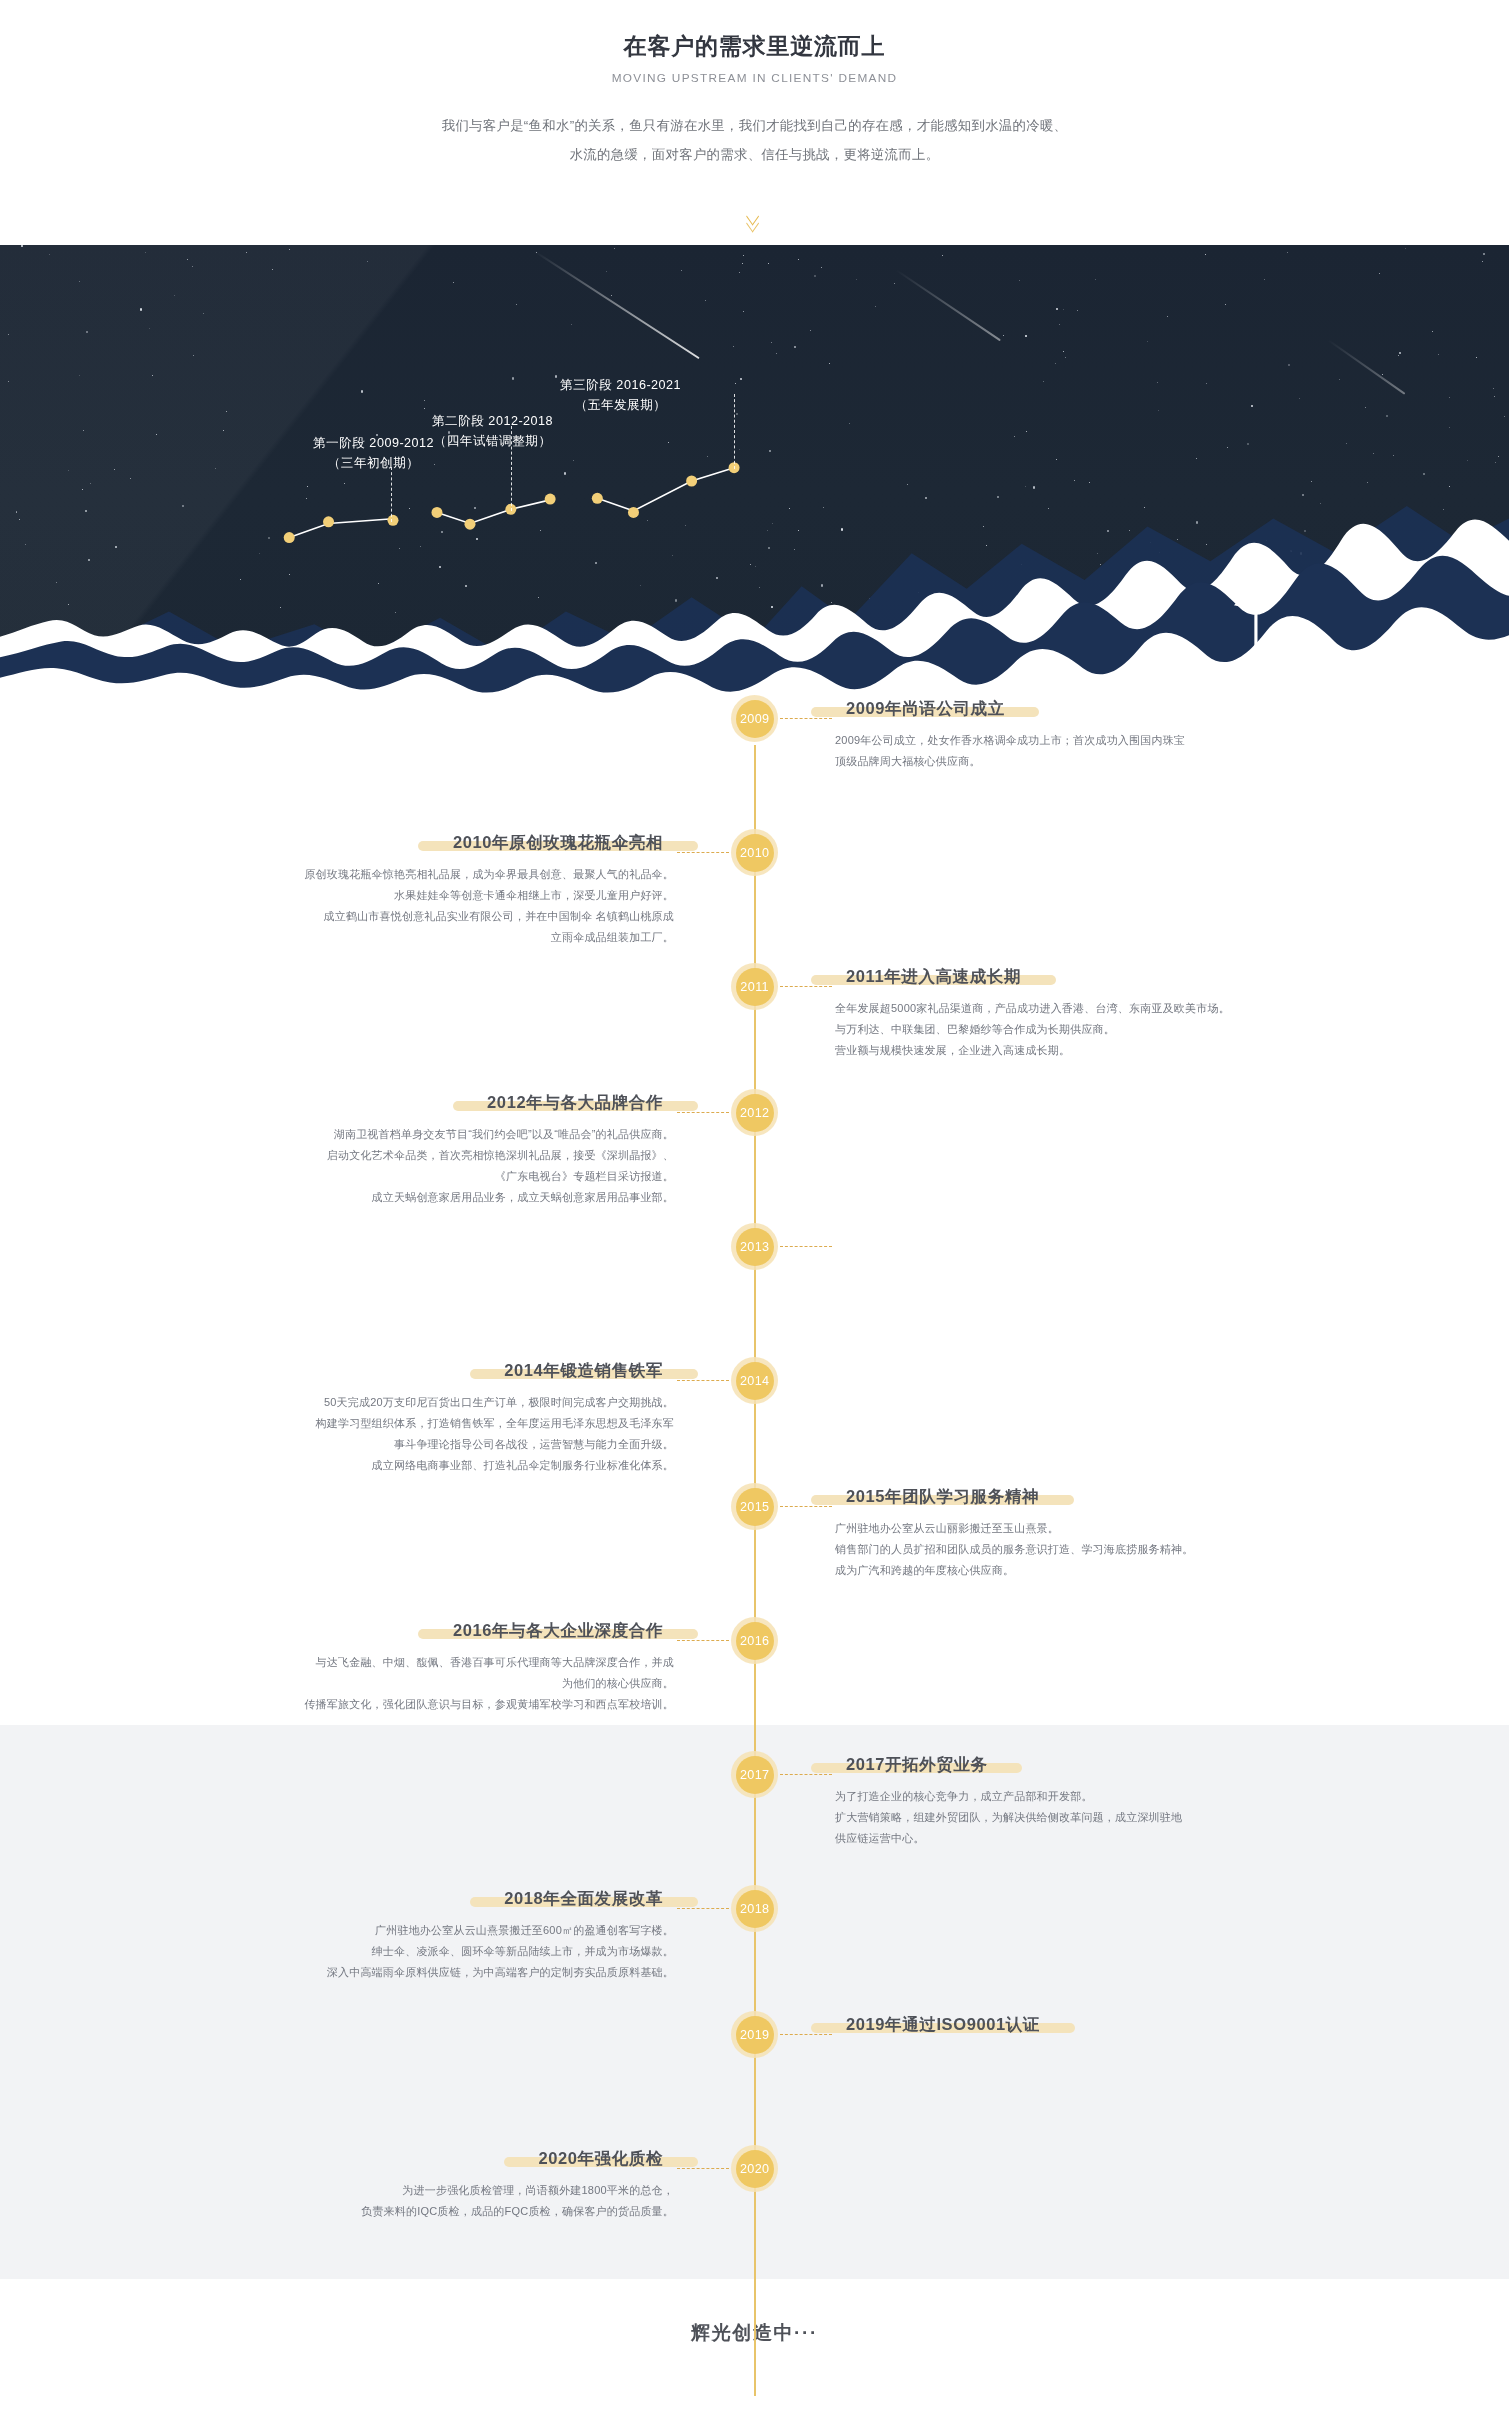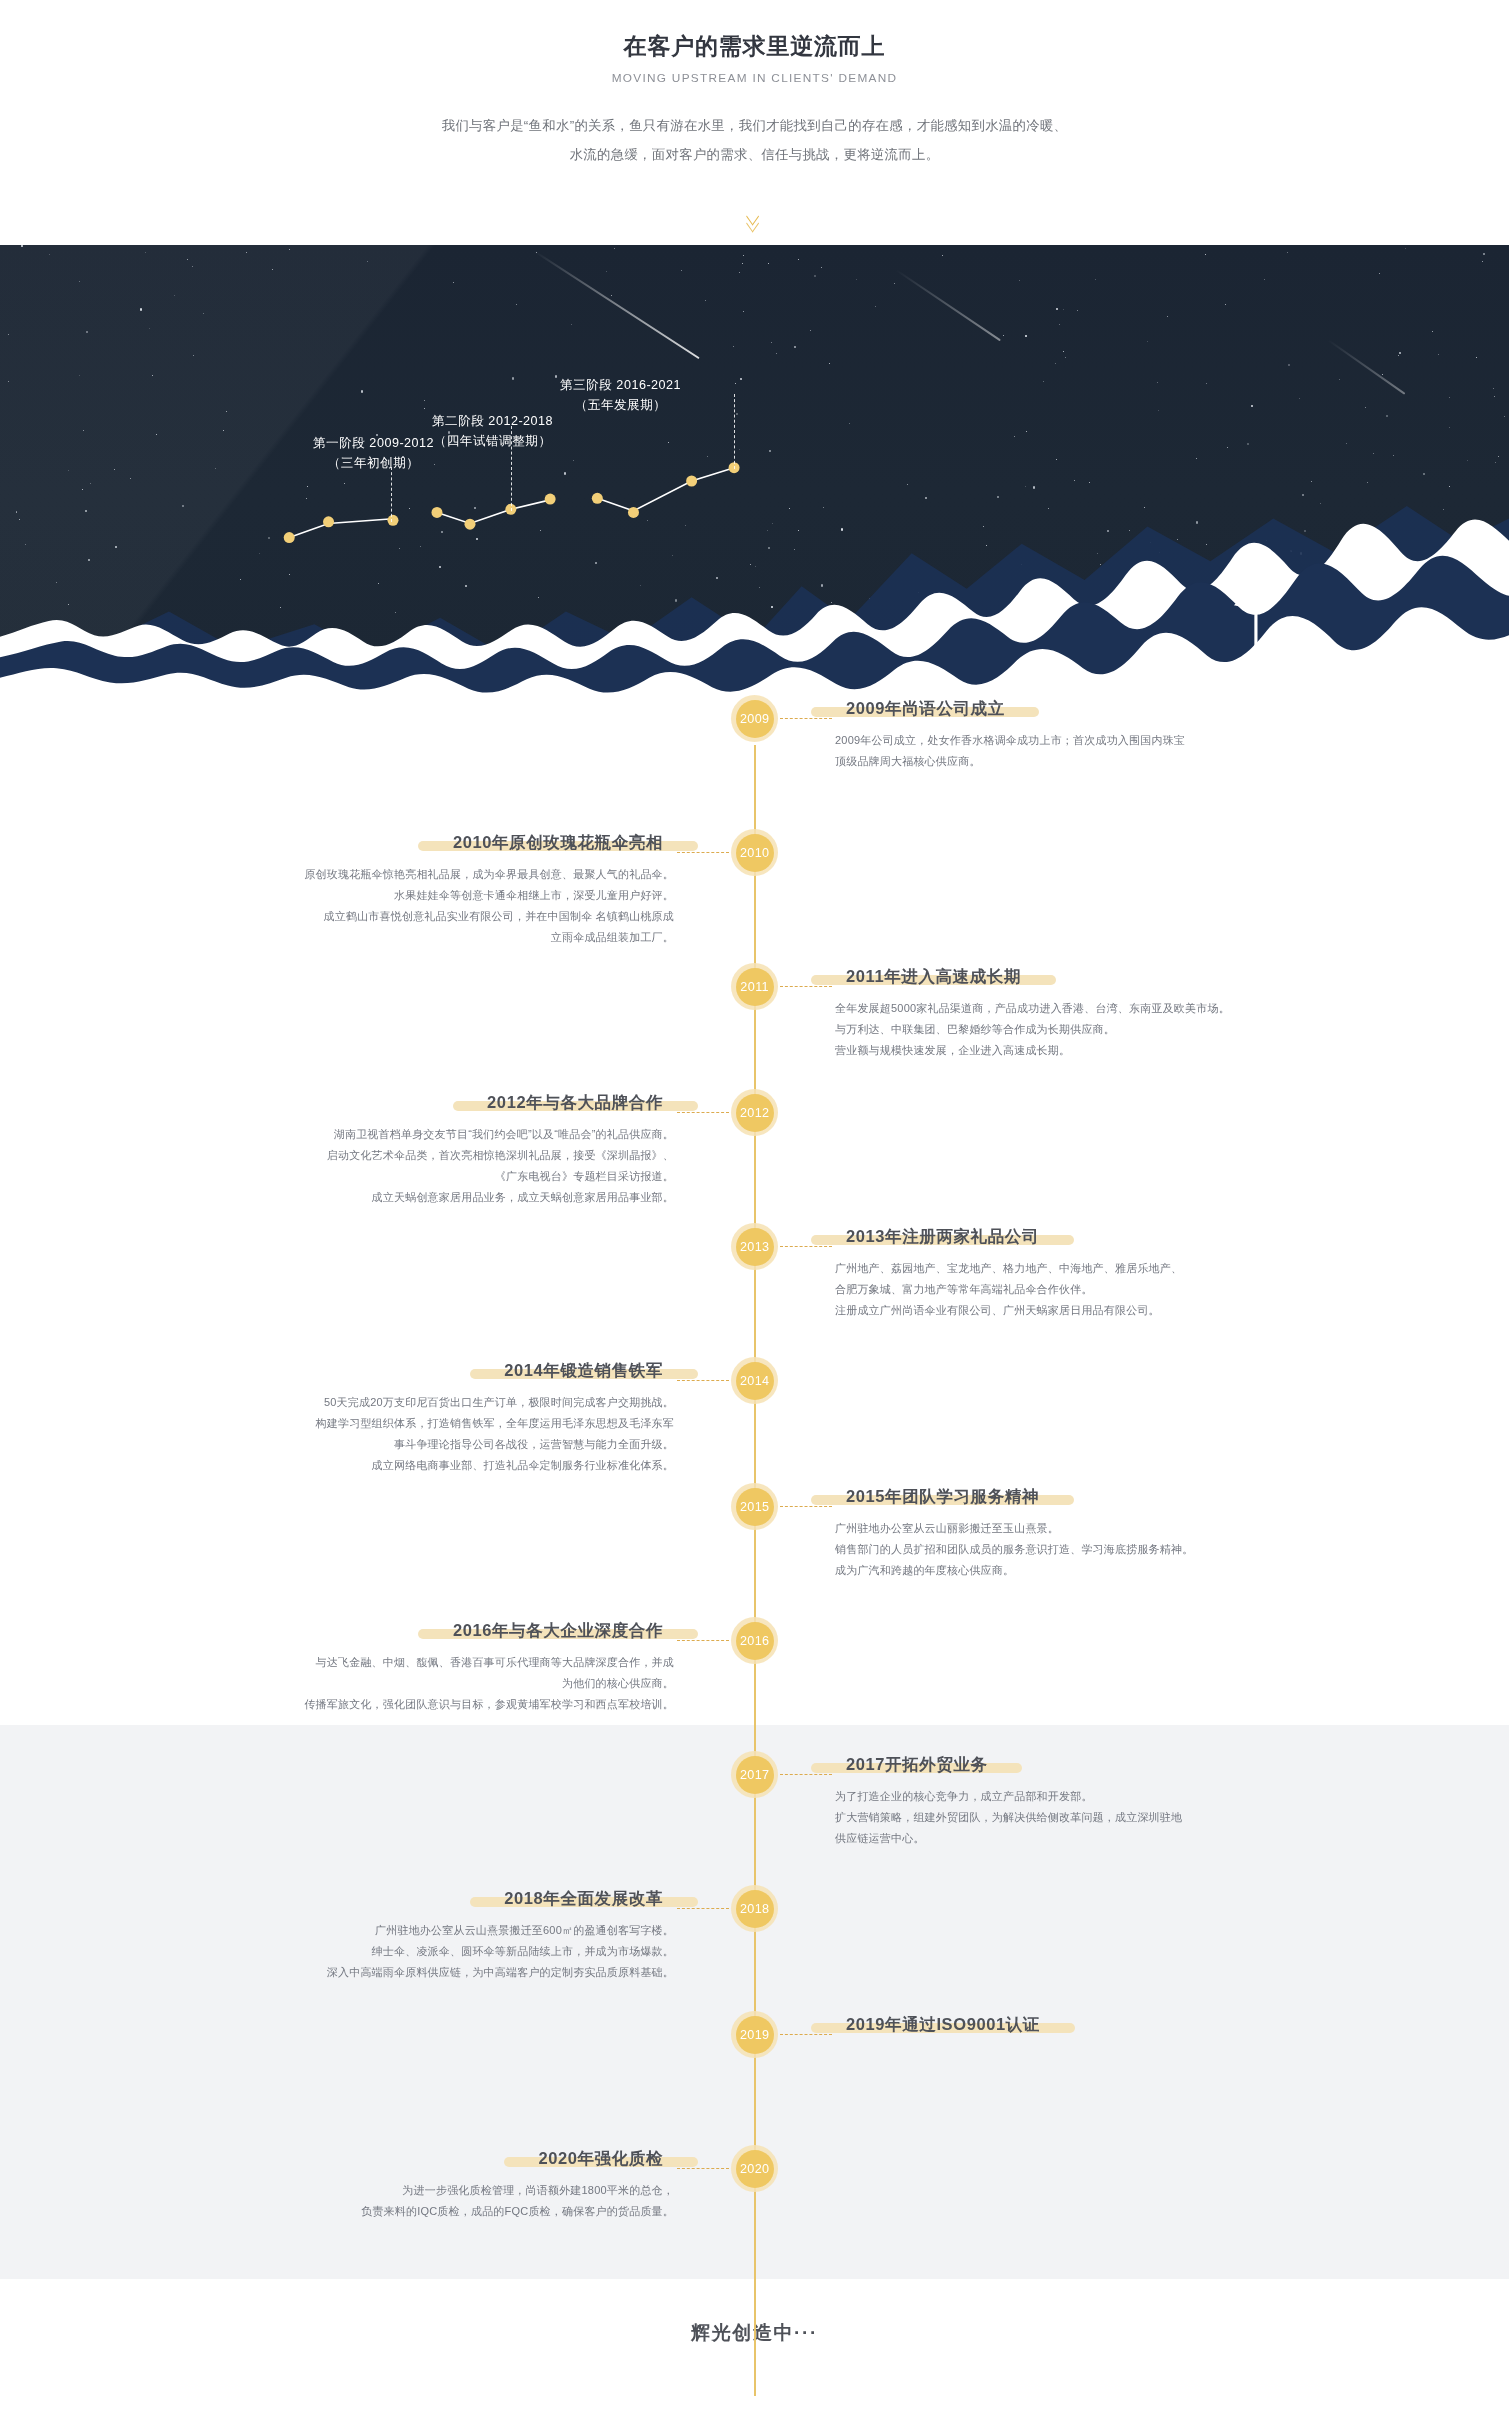--- a/index.html
+++ b/index.html
@@ -669,25 +669,20 @@
             <div>《广东电视台》专题栏目采访报道。</div>
             <div>成立天蜗创意家居用品业务，成立天蜗创意家居用品事业部。</div>    
           </div>  </div>
       </div>
       <div class="row" style="height:134px;">  
         <div class="marker">    
           <span class="ring"></span>    
           <span class="dot">2013</span>  
         </div>  
         <div class="connector conn-right"></div>  
-        <div class="content right">    <div class="evt-title">2013年注册两家礼品公司</div>    <div class="evt-desc">
-            <div>广州地产、荔园地产、宝龙地产、格力地产、中海地产、雅居乐地产、</div>
-            <div>合肥万象城、富力地产等常年高端礼品伞合作伙伴。</div>
-            <div>注册成立广州尚语伞业有限公司、广州天蜗家居日用品有限公司。</div>    
-          </div>  </div>
       </div>
       <div class="row" style="height:126px;">  
         <div class="marker">    
           <span class="ring"></span>    
           <span class="dot">2014</span>  
         </div>  
         <div class="connector conn-left"></div>  
         <div class="content left">    <div class="evt-title">2014年锻造销售铁军</div>    <div class="evt-desc">
             <div>50天完成20万支印尼百货出口生产订单，极限时间完成客户交期挑战。</div>
             <div>构建学习型组织体系，打造销售铁军，全年度运用毛泽东思想及毛泽东军</div>

